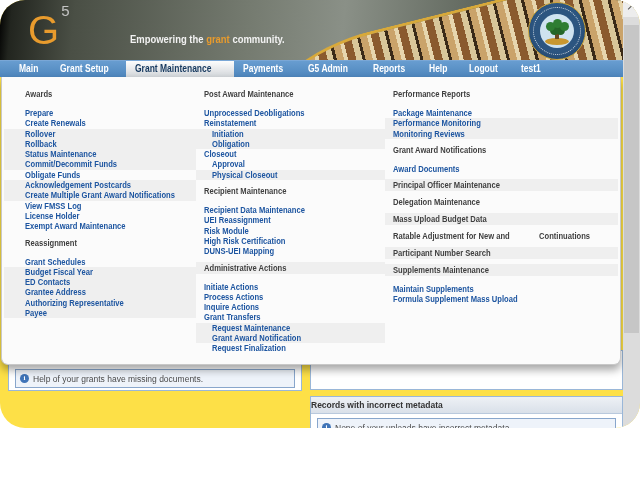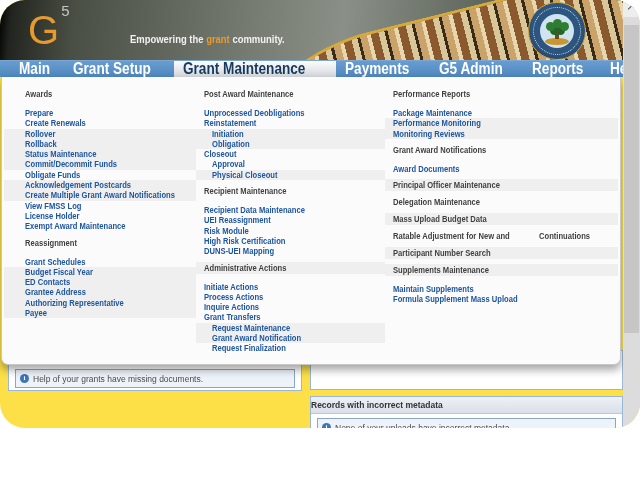--- a/index.html
+++ b/index.html
@@ -25,21 +25,21 @@
   .seal-ringtext{position:absolute;left:4px;top:4px;width:46px;height:46px;border-radius:50%;border:1px dotted rgba(255,255,255,.8);}
   .seal-inner{position:absolute;left:11px;top:11px;width:34px;height:34px;border-radius:50%;background:#cfe3f0;overflow:hidden;}
   .tree-top{position:absolute;left:13px;top:5px;width:9px;height:9px;border-radius:50%;background:#2e7d32;
     box-shadow:-7px 3px 0 #2e7d32,7px 3px 0 #2e7d32,-3px 7px 0 #256628,3px 7px 0 #256628;}
   .tree-trunk{position:absolute;left:15px;top:16px;width:4px;height:9px;background:#6b4a23;}
   .seal-ground{position:absolute;left:5px;top:24px;width:24px;height:7px;border-radius:50%;background:#c8972f;}
 
   
   .navbar{position:absolute;left:0;top:60px;width:623px;height:17px;display:flex;
     background:linear-gradient(#689dd0,#4e86bd);border-top:1px solid #7aa7d6;box-sizing:border-box;}
-  .nav-item{color:#fff;font-weight:bold;font-size:16px;line-height:16px;padding:0 9px;white-space:nowrap;cursor:pointer;}
+  .nav-item{color:#fff;font-weight:bold;font-size:10px;line-height:16px;padding:0 9px;white-space:nowrap;cursor:pointer;}
   .nav-item:first-child{margin-left:10px;}
   .nav-item.active{background:linear-gradient(#fdfdfd,#d2d6da);color:#16395f;}
   .nav-item .tx{transform:scaleX(.85);}
 
   .tx{display:inline-block;transform:scaleX(.8);transform-origin:0 50%;white-space:nowrap;}
 
   
   .megamenu{position:absolute;left:1px;top:77px;width:620px;height:288px;background:#fbfbfb;
     border:1px solid #c8c8c8;border-top:none;border-radius:0 0 7px 7px;
     box-shadow:0 5px 9px rgba(0,0,0,.35);box-sizing:border-box;overflow:hidden;}

